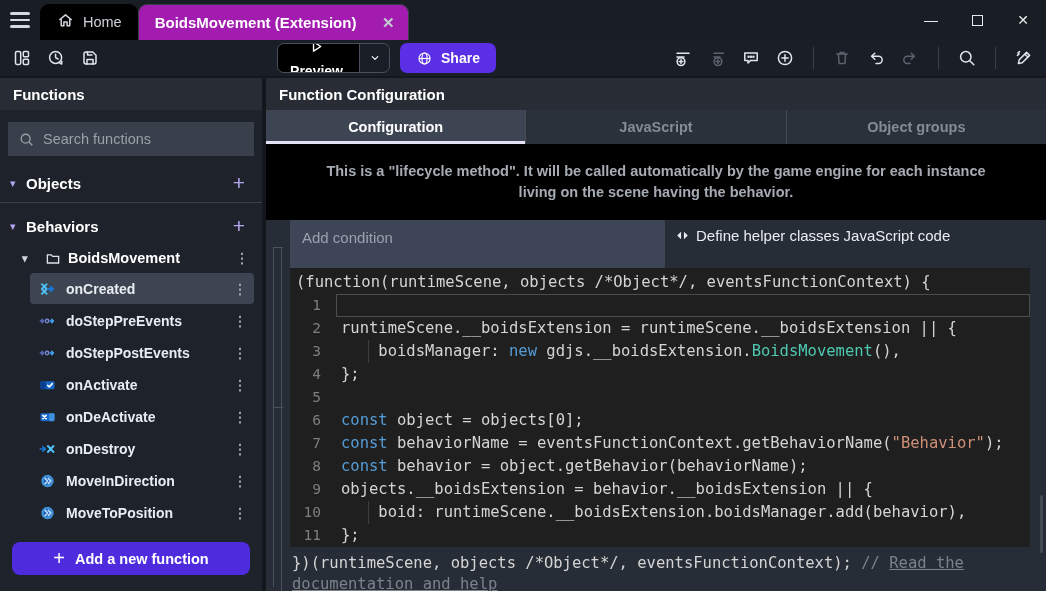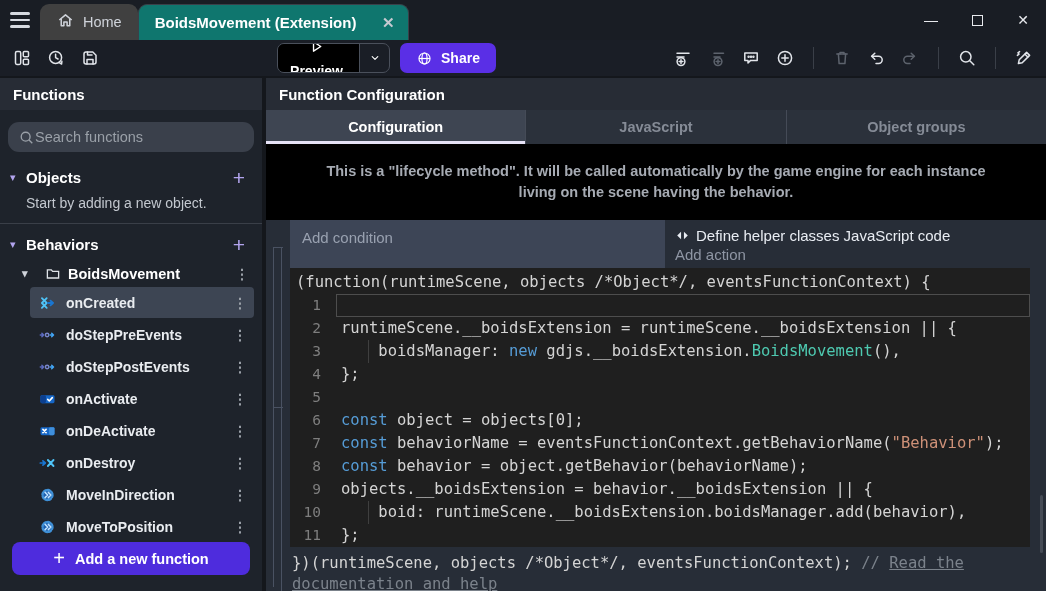--- a/index.html
+++ b/index.html
@@ -5,22 +5,22 @@
   * { margin:0; padding:0; box-sizing:border-box; }
   html,body { background:#14171c; }
   body { font-family:"Liberation Sans", sans-serif; -webkit-font-smoothing:antialiased; }
   .app { position:relative; width:1046px; height:591px; background:#14171c; overflow:hidden; display:flex; flex-direction:column; }
 
   
   .titlebar { height:40px; background:#191d24; display:flex; align-items:flex-end; flex:0 0 auto; }
   .hamburger { width:40px; height:40px; display:flex; flex-direction:column; justify-content:center; align-items:center; gap:4px; cursor:pointer; }
   .hamburger span { width:20px; height:2.5px; background:#d6dae0; border-radius:2px; }
   .tab { height:36px; display:flex; align-items:center; gap:8px; padding:0 16px; border-radius:9px 9px 0 0; color:#cfd3da; font-size:14.5px; }
-  .tab.home { background:#404040; }
-  .tab.active { background:#0f766e; border:1px solid #3a4049; border-bottom:none; color:#ffffff; font-weight:bold; font-size:15px; padding-right:10px;justify-content:space-between; }
+  .tab.home { background:#000000; }
+  .tab.active { background:#a21caf; border:1px solid #3a4049; border-bottom:none; color:#ffffff; font-weight:bold; font-size:15px; padding-right:10px;justify-content:space-between; }
   .tab .close { margin-left:14px; color:#c6cad1; font-size:15px; width:20px; height:20px; display:flex; align-items:center; justify-content:center; border-radius:4px; cursor:pointer; }
   .win-controls { margin-left:auto; display:flex; align-self:center; }
   .win-btn { width:46px; height:34px; display:flex; align-items:center; justify-content:center; color:#e8eaee; font-size:14px; cursor:pointer; }
   .win-btn .box { width:11px; height:11px; border:1.5px solid #e8eaee; display:inline-block; }
 
   
   .toolbar { height:36px; background:#1a1e26; display:flex; align-items:center; padding:0 8px; flex:0 0 auto; }
   .tb-group { display:flex; align-items:center; gap:6px; }
   .tb-icon { width:28px; height:28px; display:flex; align-items:center; justify-content:center; border-radius:5px; cursor:pointer; }
   .tb-icon svg { stroke:#e2e5ea; fill:none; stroke-width:1.5; stroke-linecap:round; stroke-linejoin:round; }
@@ -34,21 +34,21 @@
   .btn-share { display:flex; align-items:center; gap:8px; height:30px; margin-left:10px; padding:0 16px; background:#5a2fe6; border-radius:7px; color:#fff; font-weight:bold; font-size:14px; cursor:pointer; }
   .btn-share svg { stroke:#ffffff; fill:none; stroke-width:1.4; }
 
   
   .panels { flex:1; display:flex; gap:4px; margin-top:2px; min-height:0; }
   .panel-header { height:32px; background:#272c35; color:#ffffff; font-weight:bold; font-size:15px; display:flex; align-items:center; padding:0 13px; flex:0 0 auto; }
 
   
   .sidebar { width:262px; display:flex; flex-direction:column; background:#1e232b; }
   .sidebar-body { flex:1; display:flex; flex-direction:column; padding:8px 0 12px 0; min-height:0; }
-  .searchbox { margin:4px 8px 10px 8px; height:34px; background:#3a404b; border-radius:11px; display:flex; align-items:center; padding:0 10px; }
+  .searchbox { margin:4px 8px 10px 8px; height:34px; background:#3a404b; border-radius:0; display:flex; align-items:center; padding:0 10px; gap:8px; }
   .searchbox svg { stroke:#9aa0a8; fill:none; stroke-width:1.6; flex:0 0 auto; }
   .searchbox input { background:transparent; border:none; outline:none; color:#e8eaee; font-size:14.5px; width:100%; font-family:"Liberation Sans",sans-serif; }
   .searchbox input::placeholder { color:#9aa0a8; }
   .section-row { display:flex; align-items:center; height:34px; padding:0 10px 0 10px; cursor:pointer; }
   .tri { color:#b2a4ee; font-size:11px; width:16px; flex:0 0 auto; }
   .section-row .label { color:#ffffff; font-weight:bold; font-size:15px; }
   .section-row .plus { margin-left:auto; color:#b2a4ee; font-size:21px; font-weight:normal; width:26px; text-align:center; cursor:pointer; }
   .hint { color:#c3c8cf; font-size:14px; padding:2px 10px 10px 26px; }
   .sb-divider { height:1px; background:#3a3f48; margin:2px 0 6px 0; }
   .folder-row { display:flex; align-items:center; height:30px; padding:0 10px 0 22px; gap:7px; color:#ffffff; font-weight:bold; font-size:14.5px; cursor:pointer; }
@@ -258,21 +258,20 @@
               <circle cx="9" cy="9" r="5.2"></circle>
               <path d="M13 13 L16.8 16.8"></path>
             </svg>
           <input type="text" placeholder="Search functions" style="">
         </div>
         <div class="section-row">
           <span class="tri">▾</span>
           <span class="label">Objects</span>
           <span class="plus">+</span>
         </div>
-        <div class="hint">Start by adding a new object.</div>
         <div class="sb-divider"></div>
         <div class="section-row">
           <span class="tri">▾</span>
           <span class="label">Behaviors</span>
           <span class="plus">+</span>
         </div>
         <div class="folder-row">
           <span class="tri" style="color:#cfd3da">▾</span>
           <svg width="16" height="15" viewBox="0 0 16 16">
               <path d="M2 4.2 H6.2 L7.6 5.8 H14 V12.8 H2 Z"></path>
@@ -393,21 +392,20 @@
           <div class="ca-row">
             <div class="cond-cell">Add condition</div>
             <div class="act-cell">
               <div class="act-title">
                 <svg width="15" height="13" viewBox="0 0 18 16">
                     <path d="M7.2 3.5 V12.5 L2.5 8 Z"></path>
                     <path d="M10.8 3.5 V12.5 L15.5 8 Z"></path>
                   </svg>
                 <span>Define helper classes JavaScript code</span>
               </div>
-              <div class="act-add">Add action</div>
             </div>
           </div>
           <div class="code-block" id="code-block">
             <div class="code-header">(function(runtimeScene, objects /*Object*/, eventsFunctionContext) {</div>
             <div id="code-lines">
                 <div class="cline current">
                   <span class="ln">1</span>
                   <span class="lc"></span>
                 </div>
                 <div class="cline">

